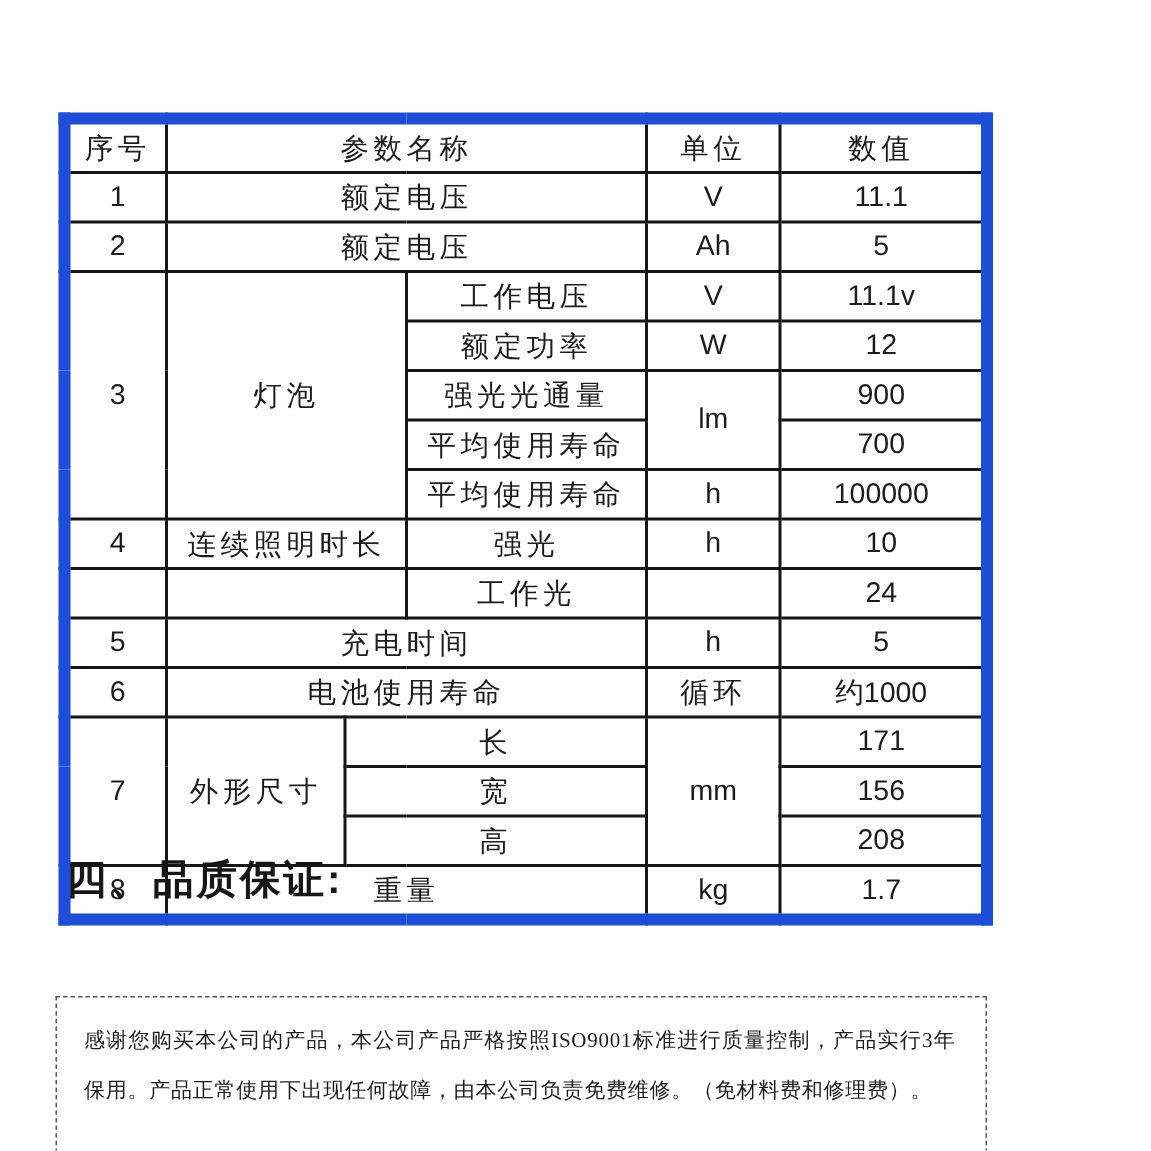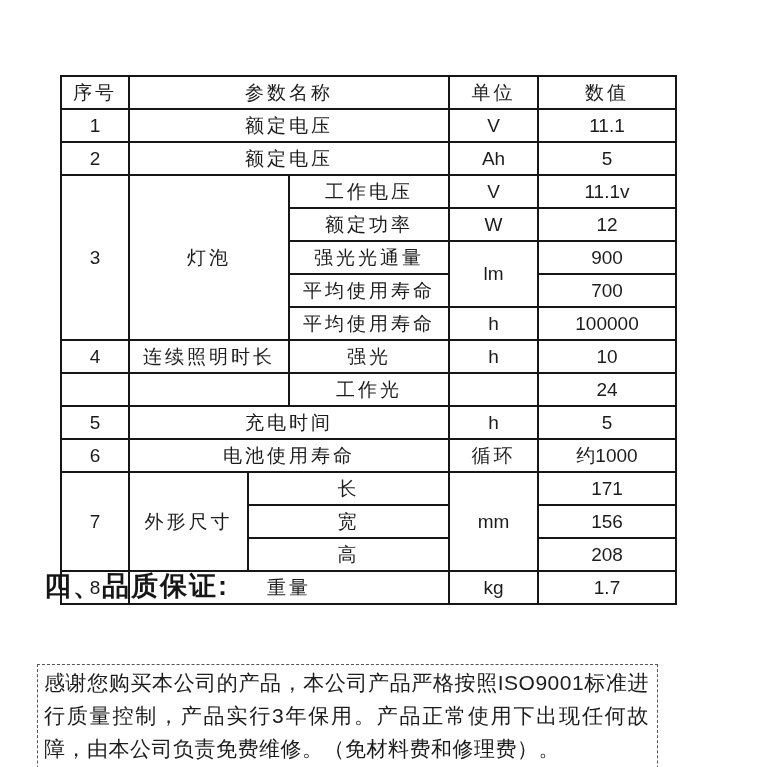--- a/index.html
+++ b/index.html
@@ -11,42 +11,43 @@
   .page { position:relative; width:767px; height:767px; background:#ffffff; }
 
   .sec-title {
     position:absolute; left:44px; margin:0;
     font-size:27px; font-weight:600; letter-spacing:2px; color:#161616;
   }
   .t-tech    { top:20px; }
   .t-quality { top:568px; }
 
   table.params {
-    position:absolute; left:60px; top:75px;
+    position:absolute; left:39px; top:75px;
     border-collapse:collapse; table-layout:fixed;
-    border:1px solid #1d4ed8;
+    border:8px solid #1d4ed8;
   }
   table.params td {
     border:2px solid #161616;
     text-align:center; vertical-align:middle;
     padding:0; height:31px; overflow:hidden;
     font-size:19px; color:#1c1c1c; white-space:nowrap;
   }
   td.cjk { letter-spacing:3px; }
 
   .guarantee {
     position:absolute; left:37px; top:664px;
     width:621px; height:130px; box-sizing:border-box;
     border:1px dashed #555;
     padding:1px 8px 0 6px;
   }
   .guarantee p {
-    margin:0; font-size:21px; line-height:33px;
+    margin:12px; font-size:14px; line-height:33px;
     letter-spacing:0.5px; color:#1c1c1c;
     text-align:justify;
+    font-family:Liberation Serif, serif;
   }
 </style>
 </head>
 <body>
 
 <div class="page">
 
 
   <table class="params">
     <colgroup>

